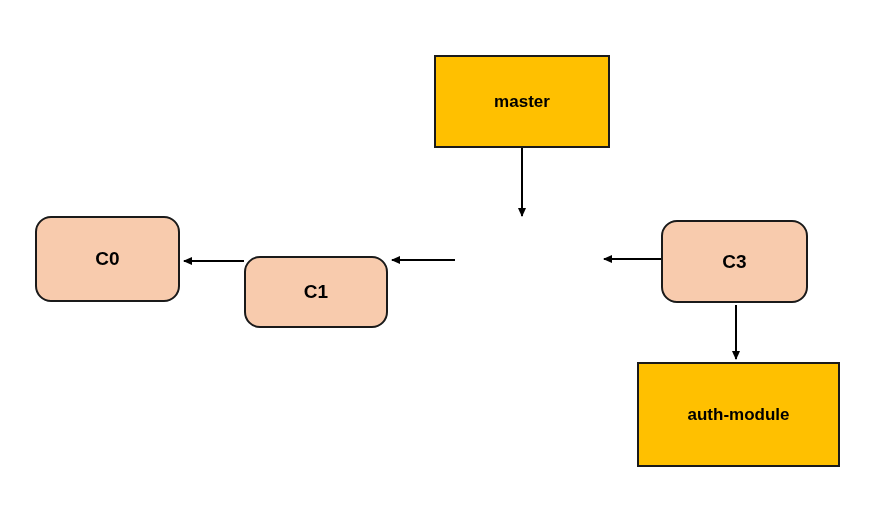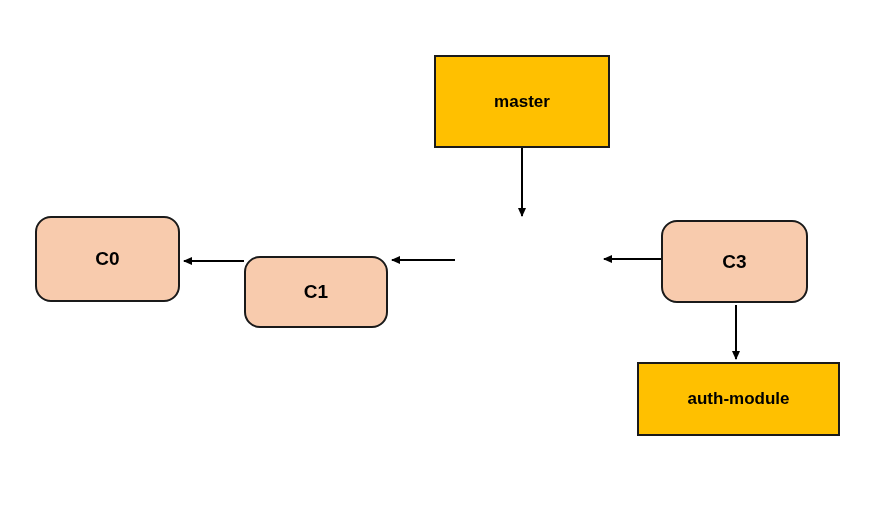--- a/index.html
+++ b/index.html
@@ -51,21 +51,21 @@
     border: 2px solid var(--branch-border, #1A1A1A);
     border-radius: 0;
     font-size: 17px;
   }
   
   #node-master      { left: 434px; top:  55px; width: 176px; height:  93px; }
   #node-c0          { left:  35px; top: 216px; width: 145px; height:  86px; }
   #node-c1          { left: 244px; top: 216px; width: 144px; height:  72px; margin-top: 40px; }
   #node-c2          { left: 455px; top: 219px; width: 145px; height:  85px; }
   #node-c3          { left: 661px; top: 220px; width: 147px; height:  83px; }
-  #node-auth-module { left: 637px; top: 362px; width: 203px; height: 74px; }
+  #node-auth-module { left: 637px; top: 362px; width: 203px; height: 105px; }
 </style>
 </head>
 <body>
 
 <div class="canvas">
 
   <svg class="edges" viewBox="0 0 893 515" xmlns="http://www.w3.org/2000/svg">
     <defs>
       <marker id="ah" markerWidth="10" markerHeight="10" refX="8" refY="4" orient="auto" markerUnits="userSpaceOnUse">
         <path class="arrow-head" d="M0,0 L9,4 L0,8 Z"></path>

